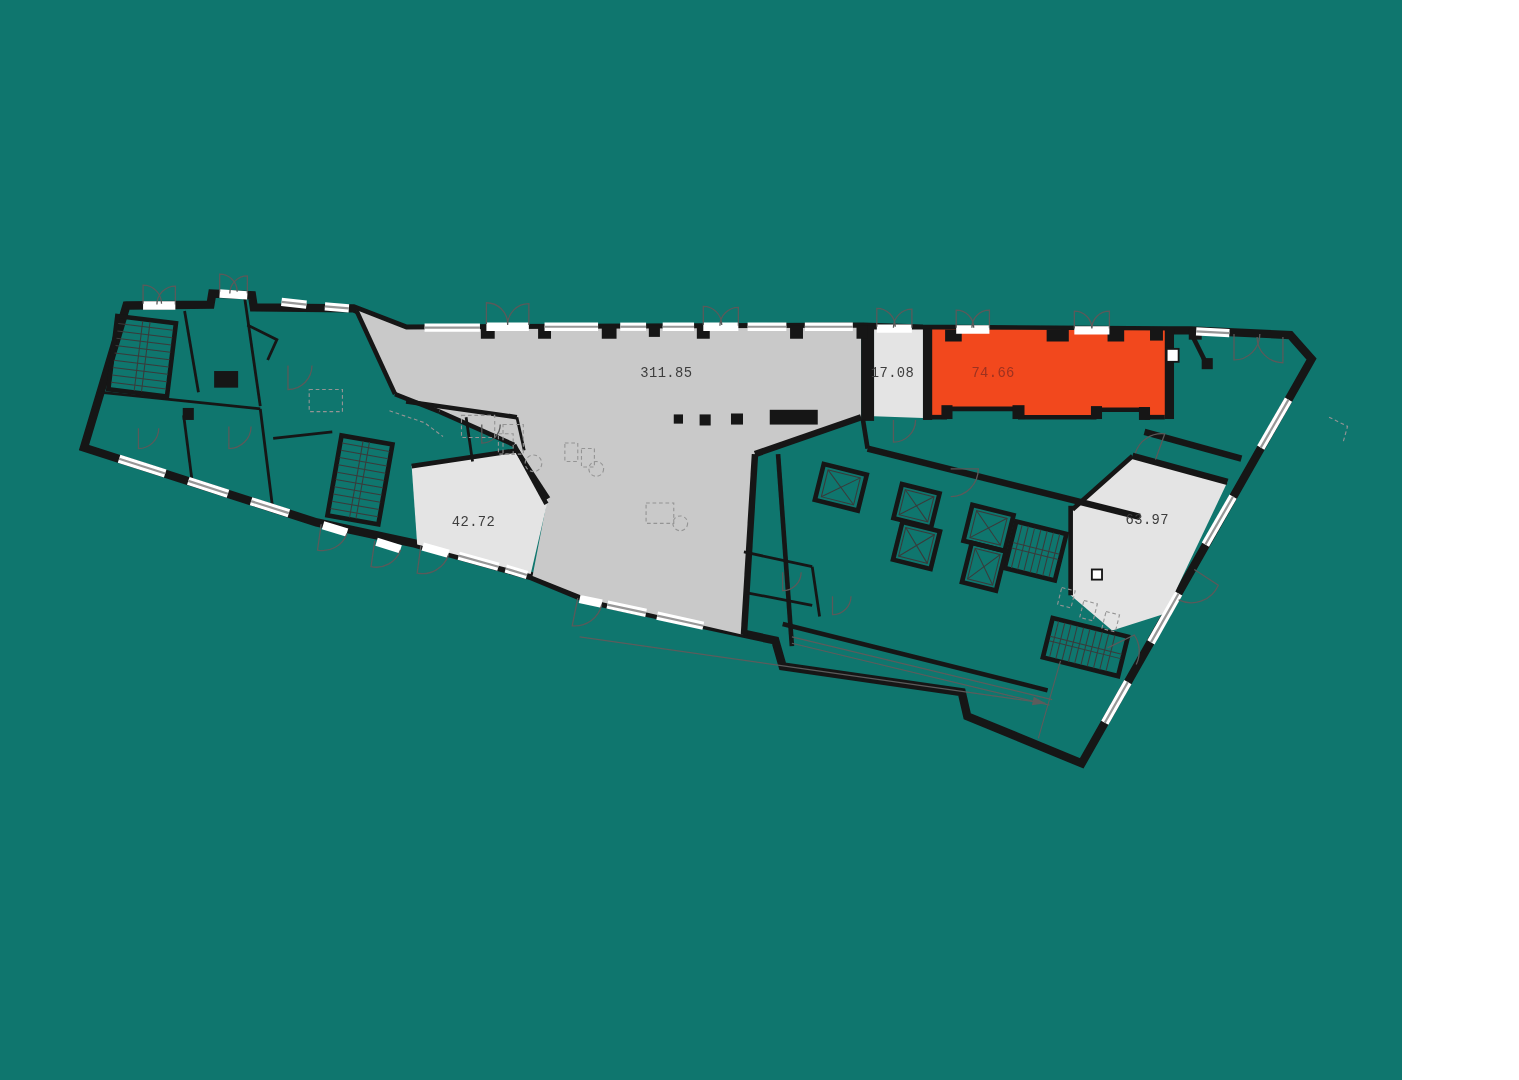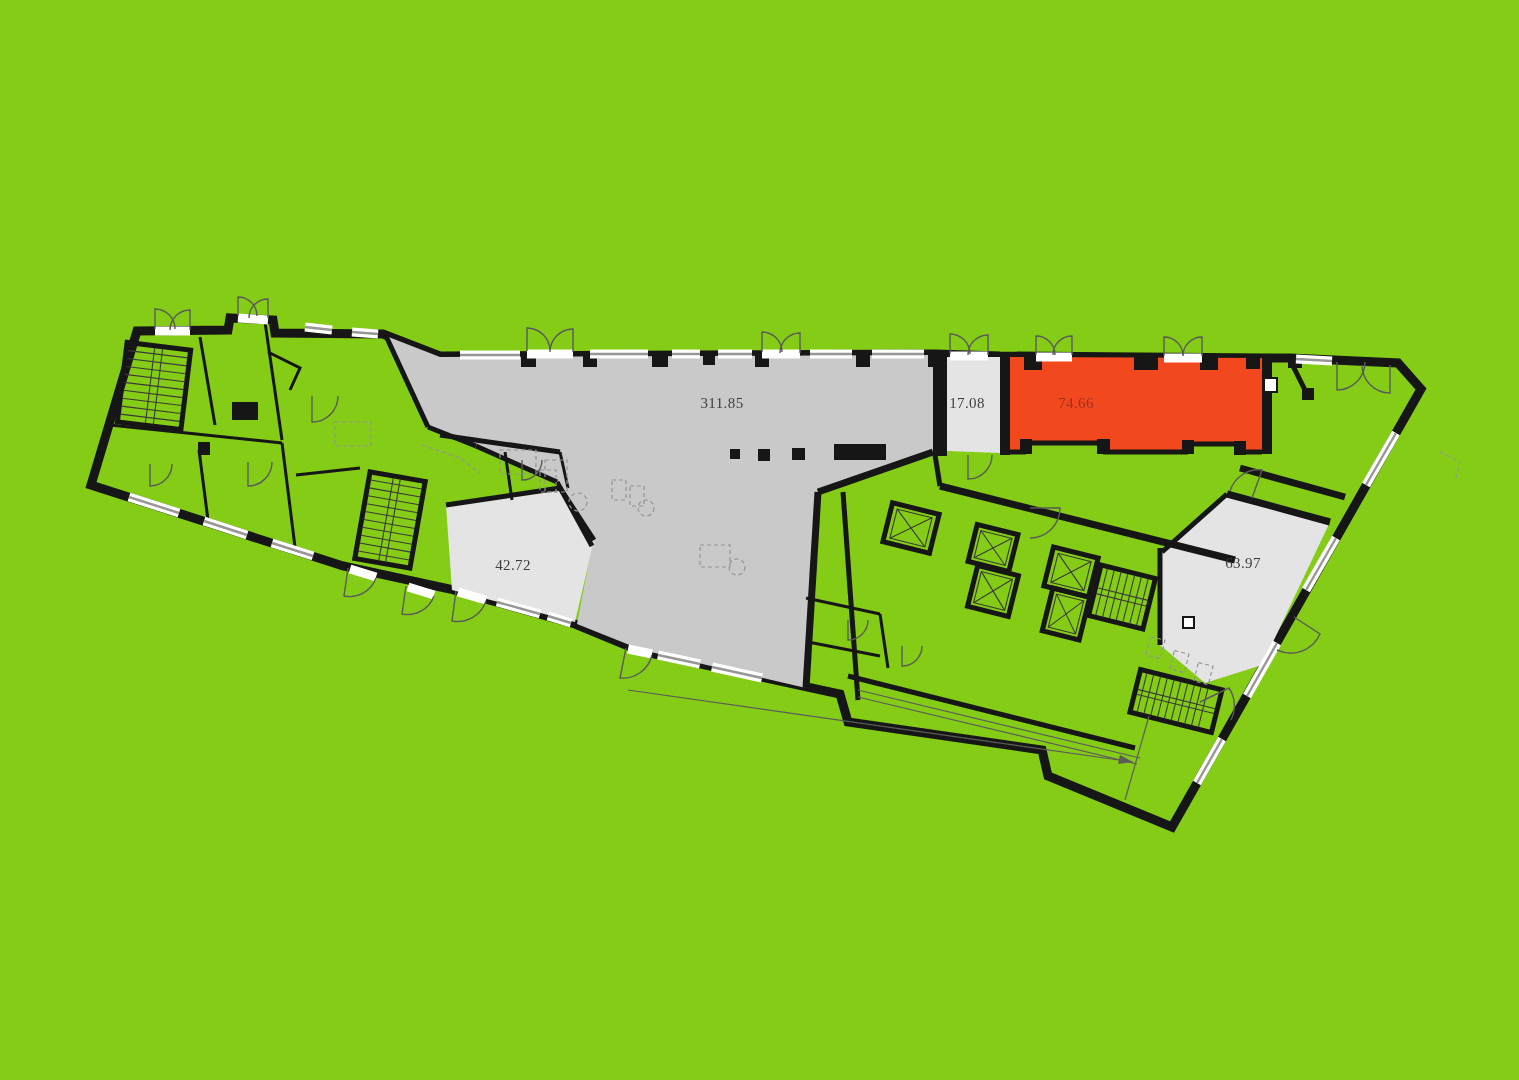--- a/index.html
+++ b/index.html
@@ -1,17 +1,17 @@
 <!DOCTYPE html>
 <html><head>
 <meta charset="utf-8">
 <style>
   html,body{margin:0;padding:0;background:#ffffff;}
-  .stage{position:relative;width:1519px;height:1080px;background:#84cc16;overflow:hidden;
-         font-family:Liberation Serif, serif;}
+  .stage{position:relative;width:1402px;height:1080px;background:#0f766e;overflow:hidden;
+         font-family:Liberation Mono, monospace;}
   svg{position:absolute;inset:0;display:block;}
   .wall{stroke:#161616;fill:none;}
   .thin{stroke:#161616;stroke-width:3;fill:none;}
   .mid{stroke:#161616;stroke-width:5;fill:none;}
   .thick{stroke:#161616;stroke-width:7;fill:none;}
   .door{stroke:#5a5a5a;stroke-width:1.4;fill:none;}
   .winw{stroke:#ffffff;stroke-width:9;fill:none;}
   .wing{stroke:#979797;stroke-width:2.4;fill:none;}
   .tread{stroke:#3a3a3a;stroke-width:1.1;fill:none;}
   .dash{stroke:#949494;stroke-width:1.2;fill:none;stroke-dasharray:4 3;}

